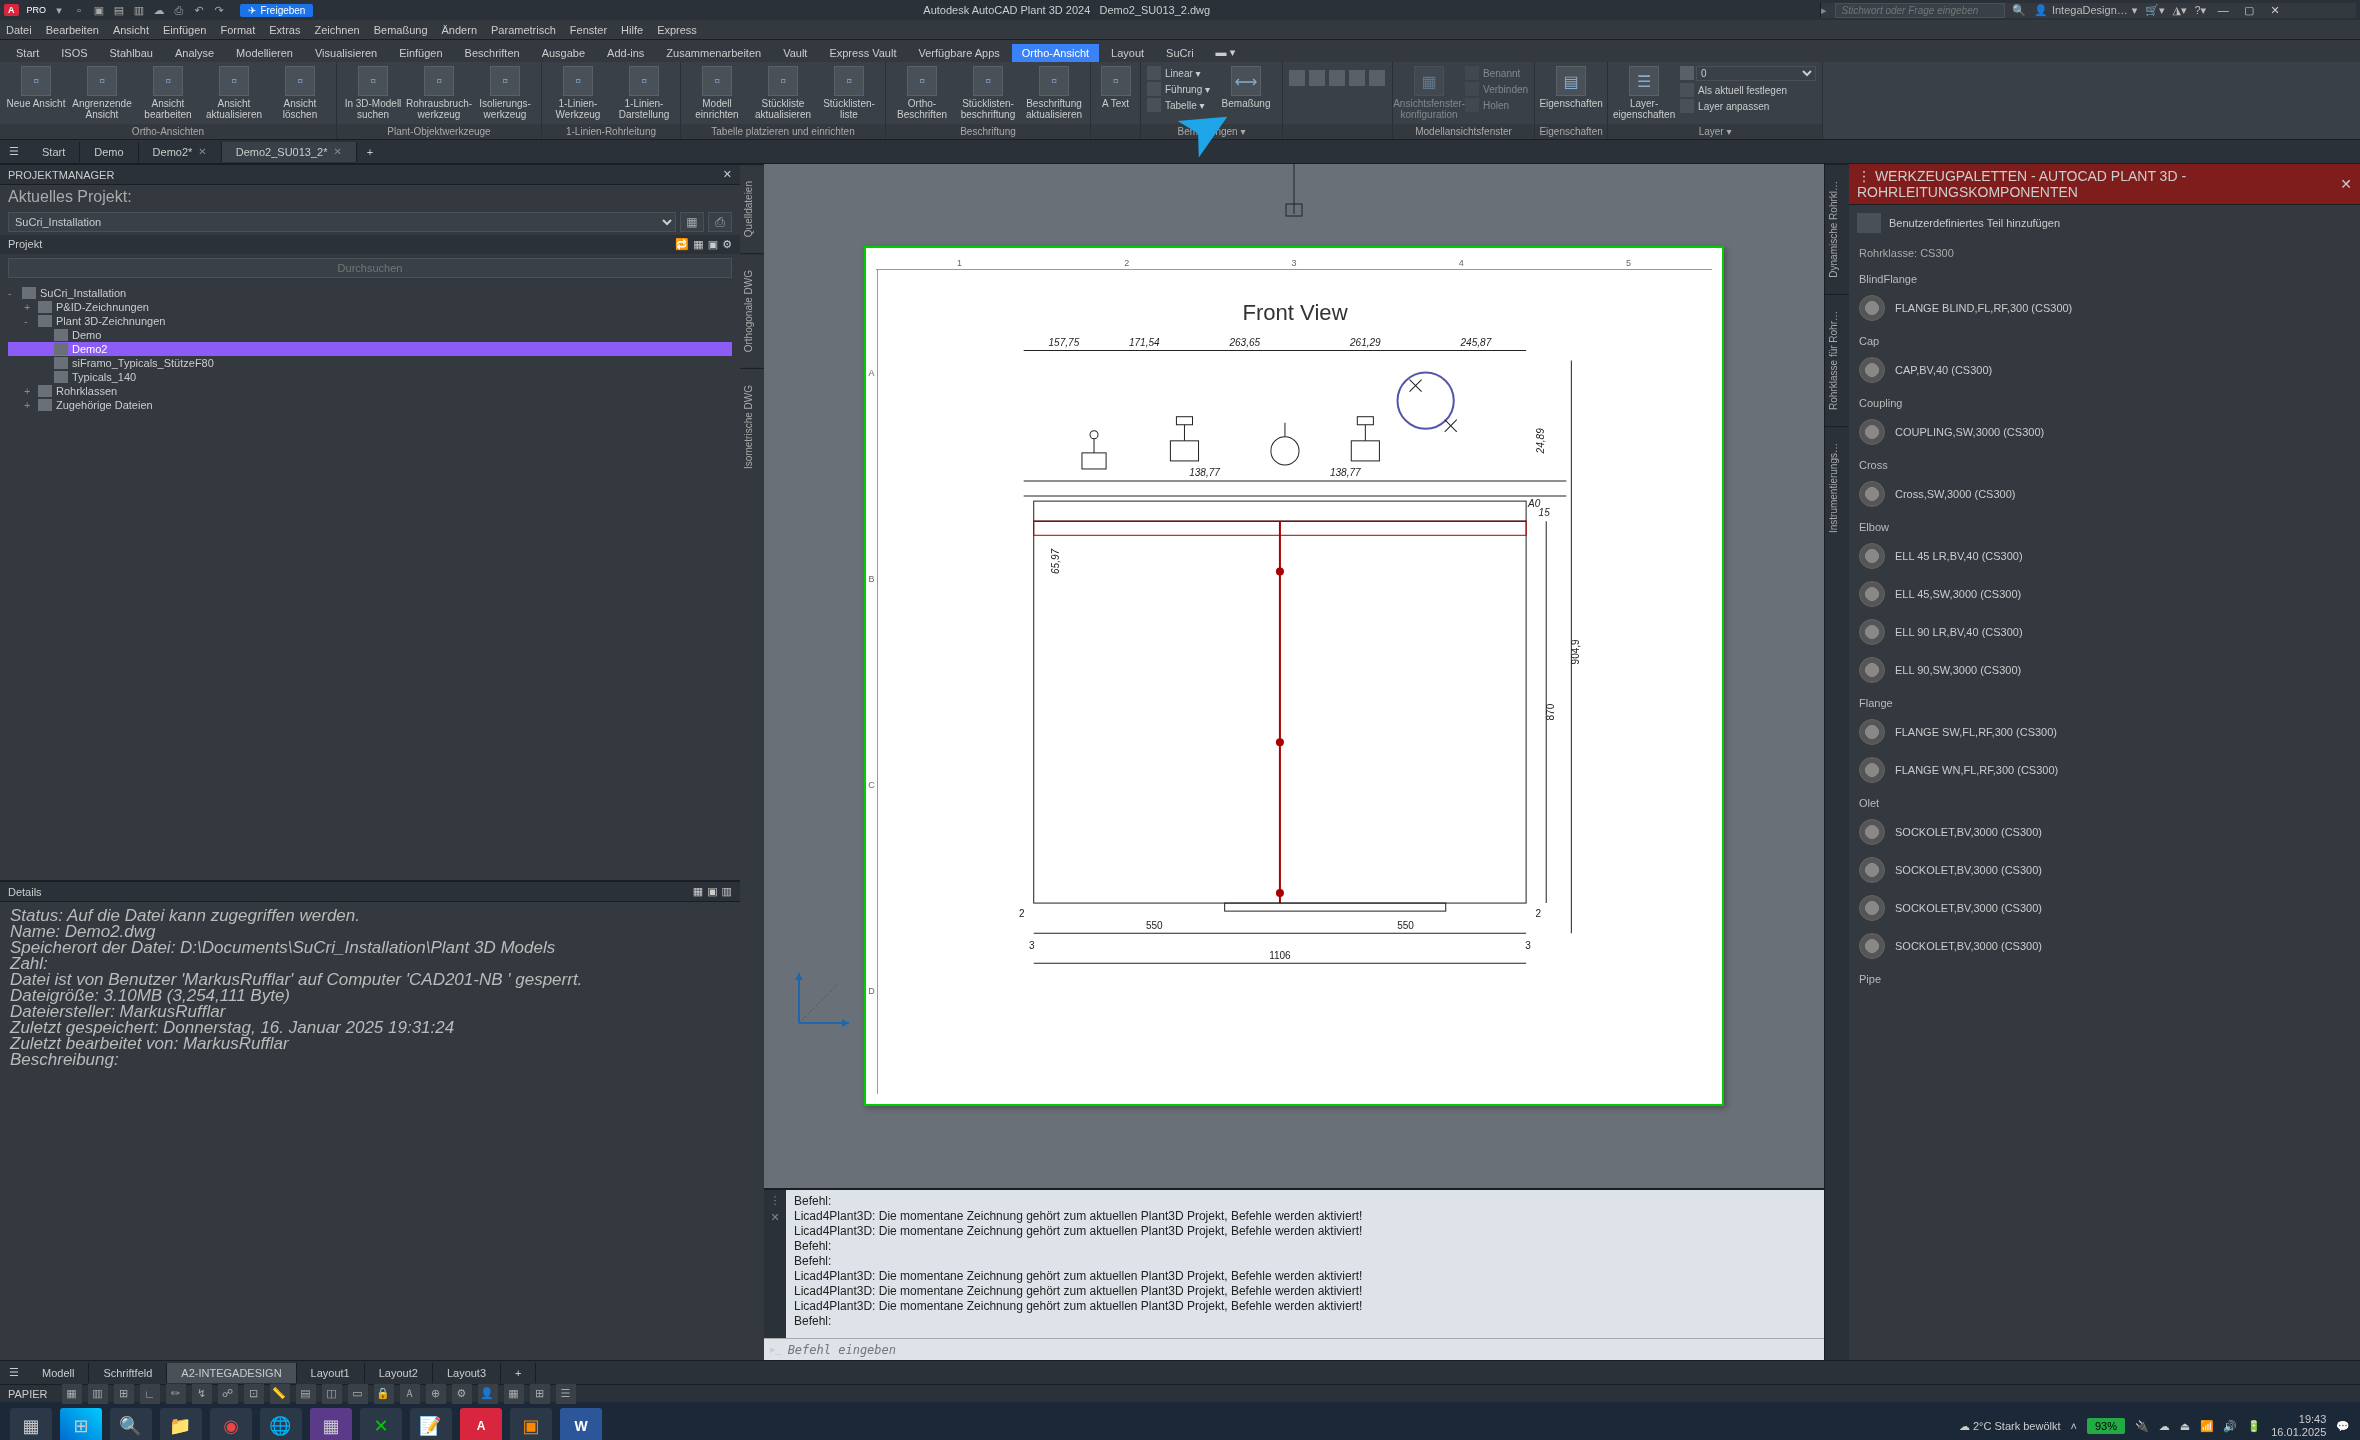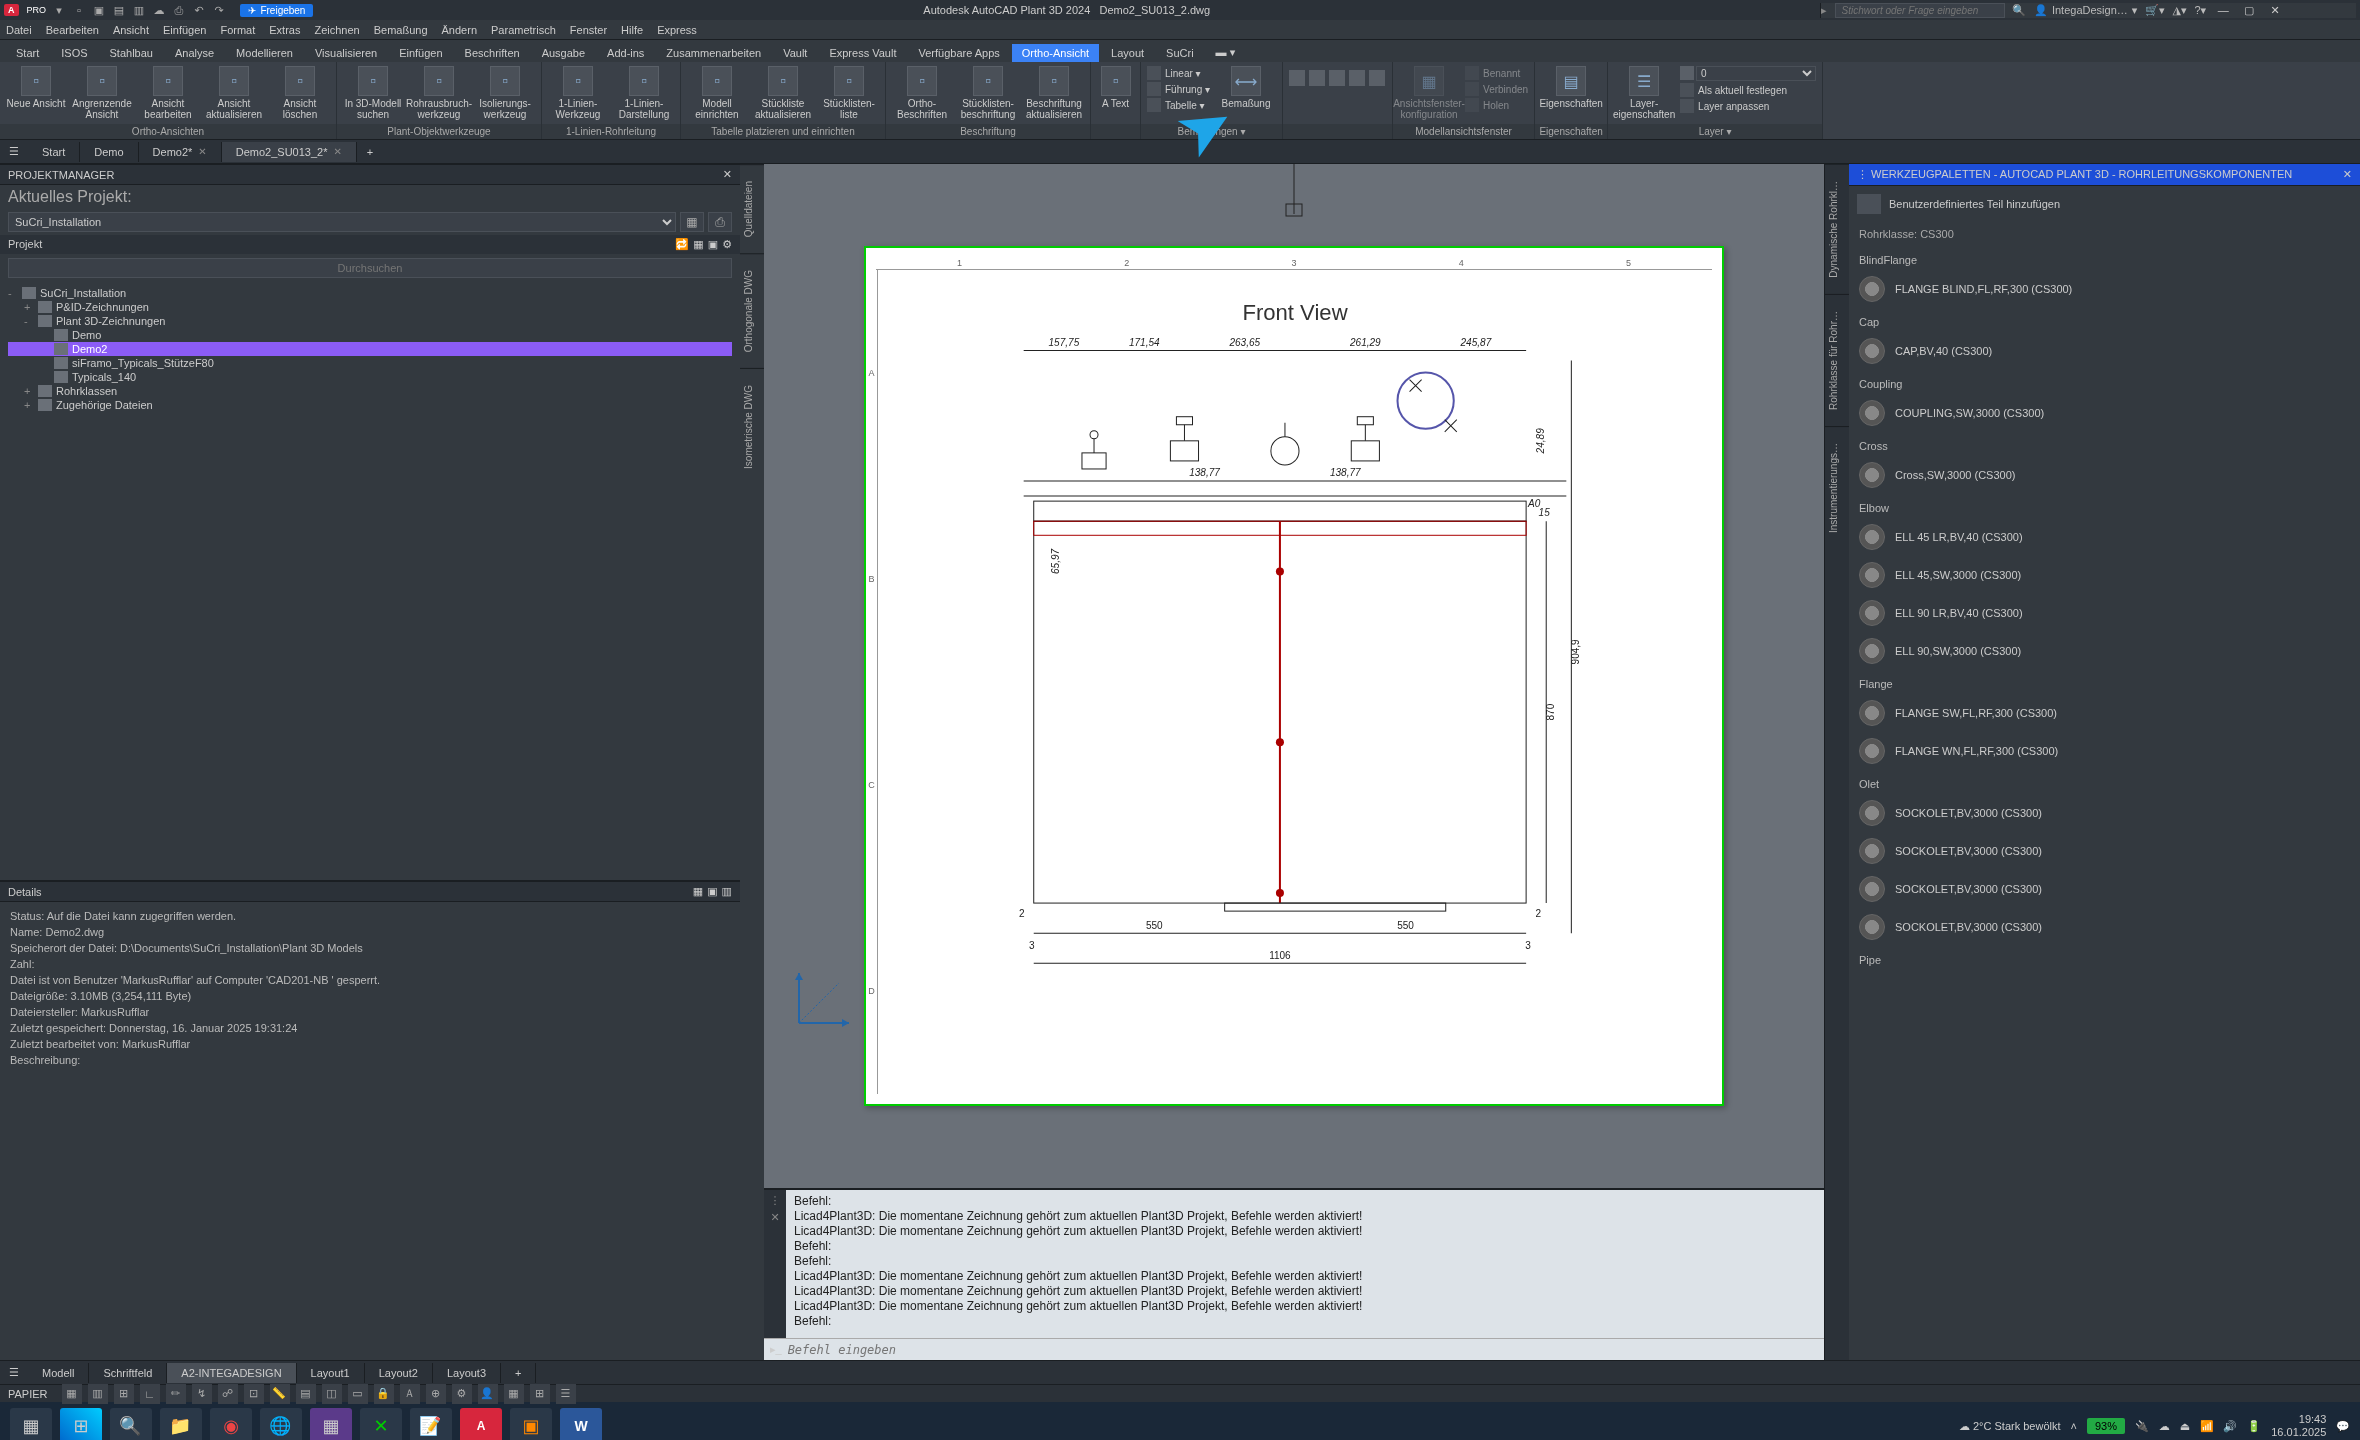--- a/index.html
+++ b/index.html
@@ -61,21 +61,21 @@
 .proj-hdr { background:#2b3138; padding:3px 8px; font-size:11px; display:flex; justify-content:space-between; }
 .proj-search { padding:4px 8px; }
 .proj-search input { width:100%; background:#3a4048; border:1px solid #4a5058; color:#888; font-size:11px; padding:3px; text-align:center; }
 .tree { flex:1; overflow:auto; padding:4px 8px; font-size:11px; }
 .tree .tn { padding:1px 0; cursor:pointer; display:flex; align-items:center; gap:4px; }
 .tree .tn .exp { width:10px; color:#888; }
 .tree .tn .ti { width:14px; height:12px; background:#6a7078; }
 .tree .tn.sel { background:#8b5cf6; color:#fff; }
 .tree .ind1 { padding-left:16px; } .tree .ind2 { padding-left:32px; }
 .details { height:480px; border-top:1px solid #1a1e22; }
-.details .body { padding:6px 10px; font-size:11px; line-height:16px; color:#bbb; }
+.details .body { padding:6px 10px; font-size:17px; line-height:16px; color:#bbb;font-style:italic; }
 
 
 .canvas-wrap { flex:1; display:flex; flex-direction:column; background:#6a7078; position:relative; }
 .vtabs { position:absolute; left:0; top:0; bottom:0; width:24px; background:#33393f; display:flex; flex-direction:column; }
 .vtab { writing-mode:vertical-rl; transform:rotate(180deg); padding:16px 3px; font-size:10px; color:#aaa; cursor:pointer; border-bottom:1px solid #1a1e22; text-align:center;}
 .canvas { flex:1; margin-left:24px; display:flex; align-items:center; justify-content:center; position:relative; }
 .paper { background:#fff; width:860px; height:860px; position:relative; border:2px solid #0c0; box-shadow:2px 2px 6px rgba(0,0,0,.3); }
 .paper .ruler-h { position:absolute; top:10px; left:10px; right:10px; height:12px; border-bottom:1px solid #999; display:flex; }
 .paper .ruler-h span { flex:1; text-align:center; font-size:9px; color:#666; }
 .paper .ruler-v { position:absolute; top:22px; left:0; bottom:10px; width:12px; border-right:1px solid #999; display:flex; flex-direction:column; }
@@ -85,21 +85,21 @@
 .cmdwin { height:150px; background:#33393f; border-top:2px solid #1a1e22; margin-left:24px; display:flex; }
 .cmdwin .cbar { width:22px; background:#2b3138; display:flex; flex-direction:column; align-items:center; padding-top:4px; gap:4px; color:#888;}
 .cmdwin .clog { flex:1; background:#dde3e8; color:#222; font-family:Consolas,monospace; font-size:12px; padding:4px 8px; overflow:auto; line-height:15px;}
 .cmdinput { height:22px; background:#dde3e8; margin-left:24px; display:flex; align-items:center; padding:0 6px; gap:6px; border-top:1px solid #aaa;}
 .cmdinput input { flex:1; border:none; background:transparent; font-family:Consolas,monospace; font-size:12px; font-style:italic; color:#888; }
 
 
 .right { width:536px; background:#33393f; border-left:1px solid #1a1e22; display:flex; }
 .right .vside { width:24px; background:#2b3138; display:flex; flex-direction:column; }
 .right .content { flex:1; overflow:auto; }
-.right .hdr { background:#1d4ed8; padding:4px 8px; font-size:11px; display:flex; justify-content:space-between; align-items:center; border-bottom:1px solid #1a1e22;}
+.right .hdr { background:#7f1d1d; padding:4px 8px; font-size:14px; display:flex; justify-content:space-between; align-items:center; border-bottom:1px solid #1a1e22;}
 .right .addrow { padding:8px; display:flex; align-items:center; gap:8px; font-size:11px; cursor:pointer; }
 .right .addrow .ai { width:24px; height:20px; background:#4a5058; }
 .right .sec { padding:6px 10px; font-size:11px; color:#aaa; }
 .right .cat { padding:8px 10px 4px; font-size:11px; color:#bbb; }
 .right .item { padding:6px 10px; display:flex; align-items:center; gap:10px; font-size:11px; color:#ccc; cursor:pointer; }
 .right .item .ii { width:26px; height:26px; background:radial-gradient(circle,#888 40%,#555 42%,#555 100%); border-radius:50%; border:1px solid #666;}
 
 
 .laytabs { height:24px; background:#2b3138; display:flex; align-items:center; border-top:1px solid #1a1e22; }
 .laytabs .lt { padding:4px 14px; font-size:11px; color:#ccc; cursor:pointer; border-right:1px solid #1a1e22; }

